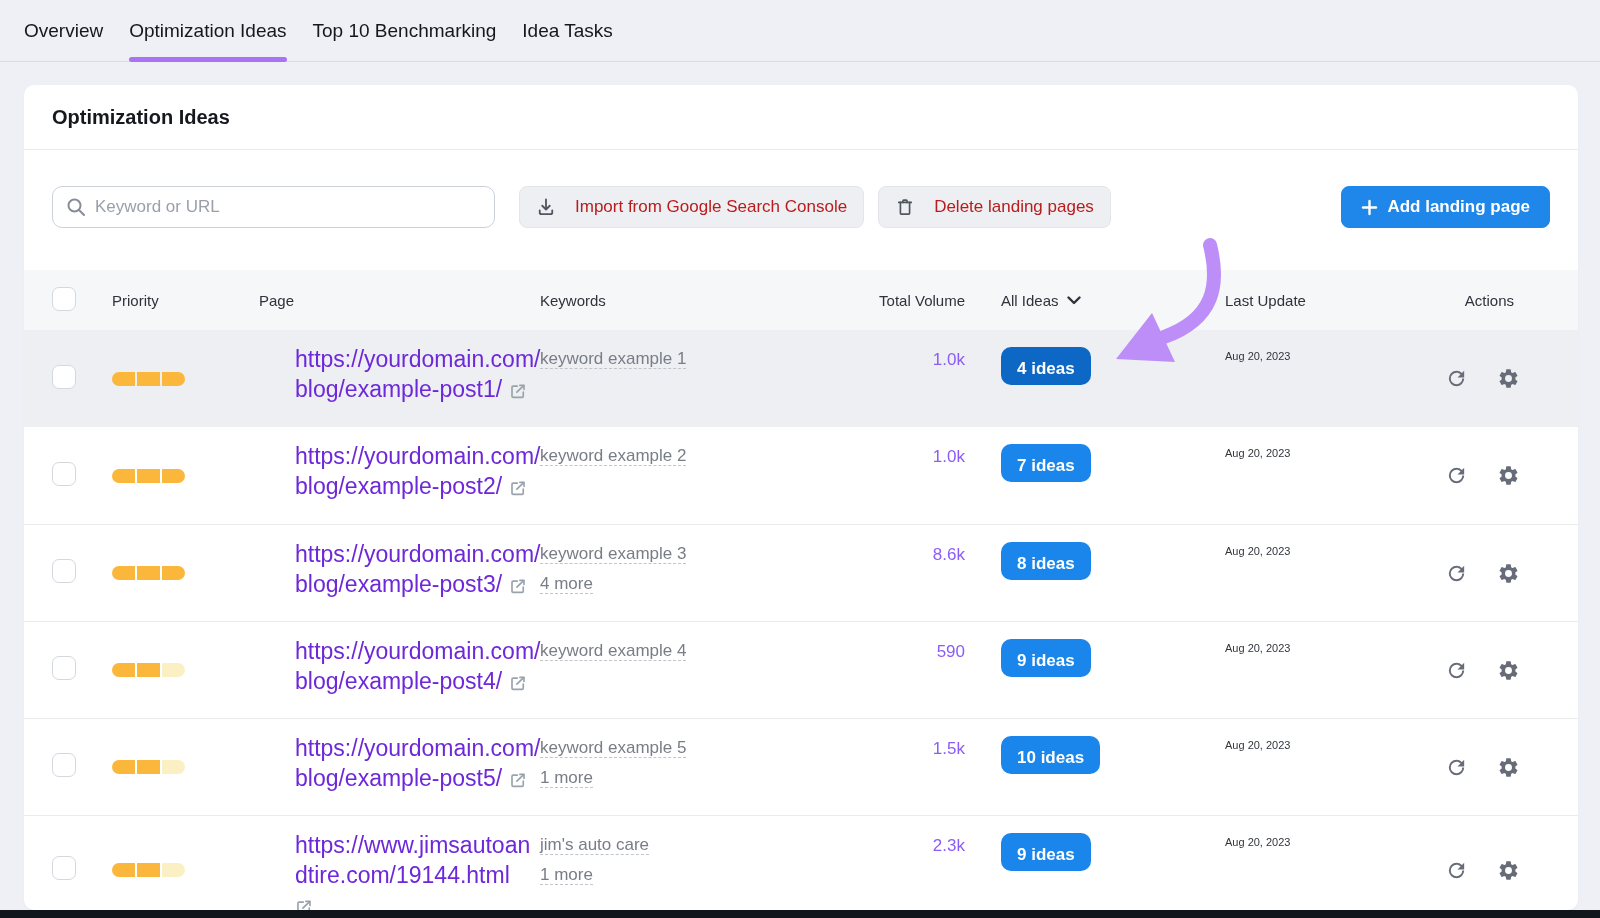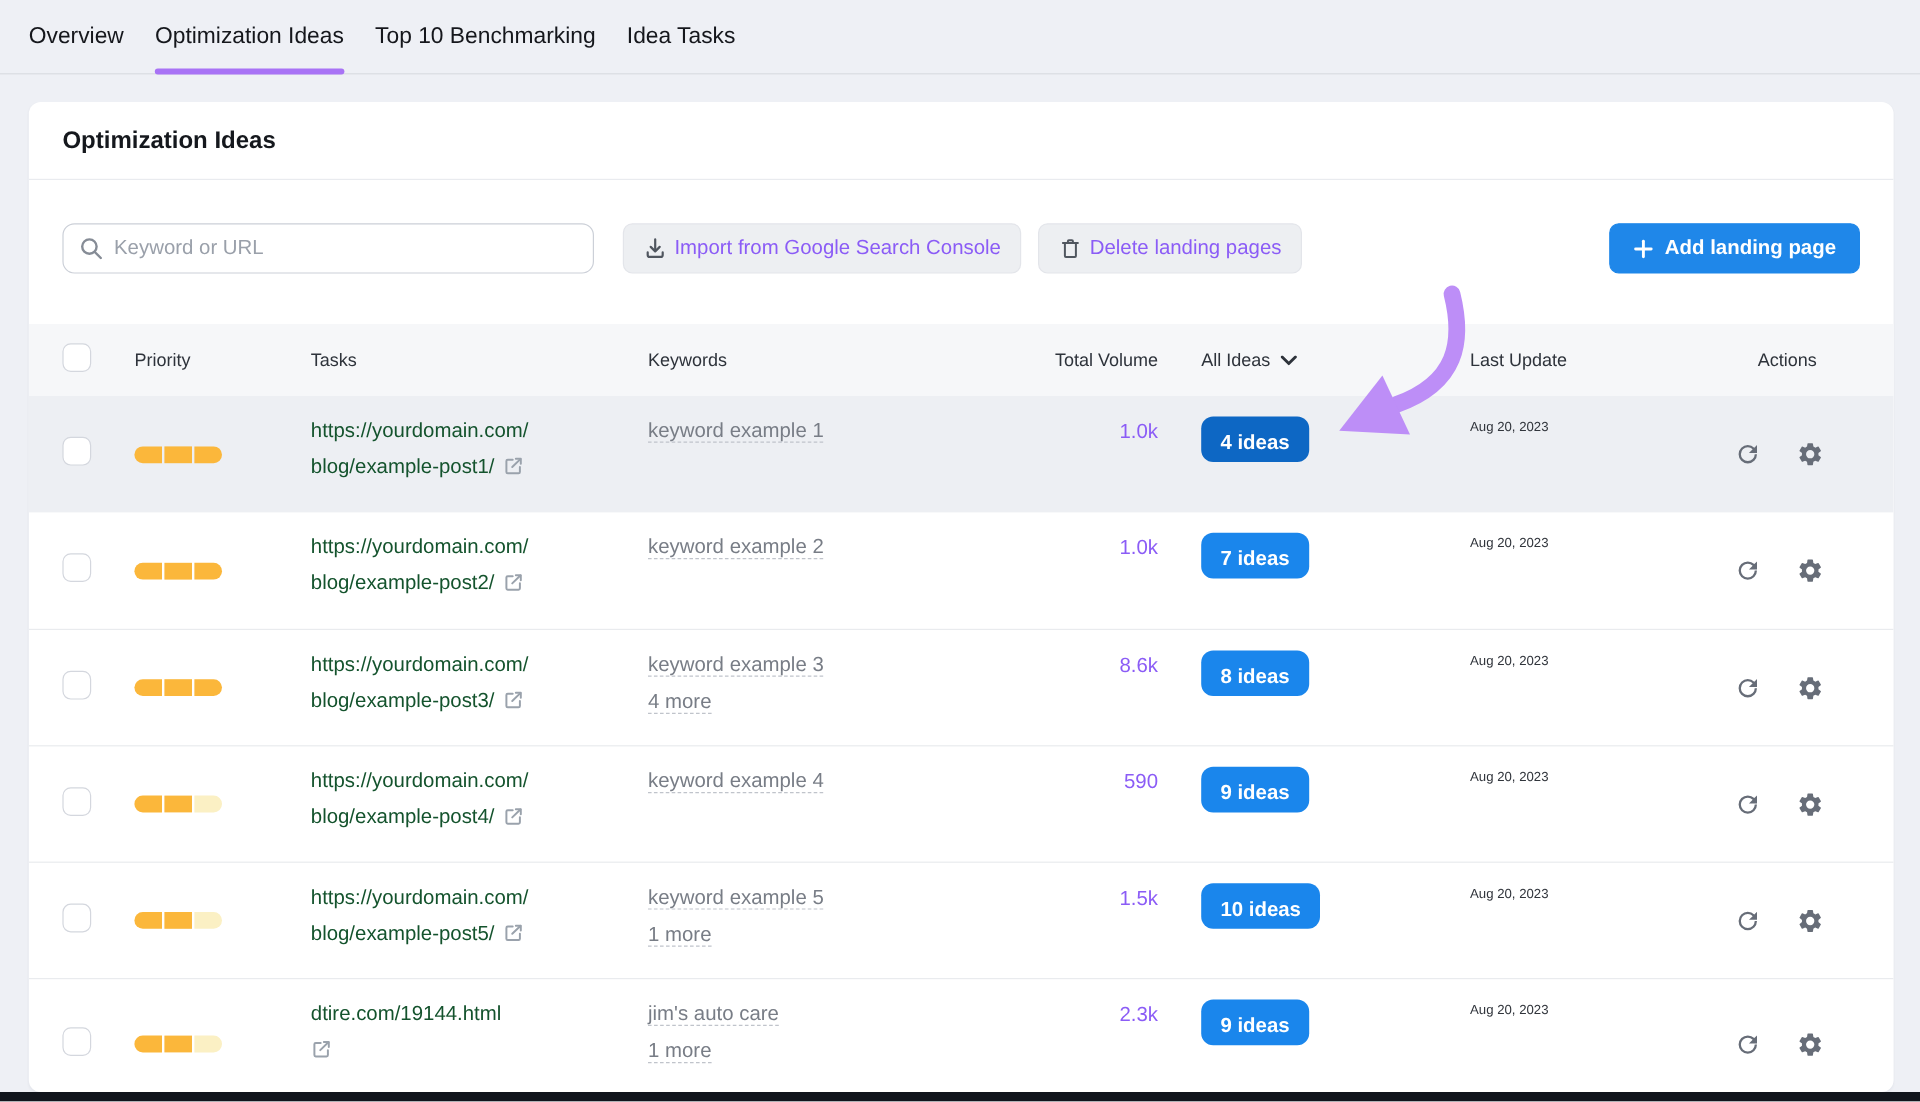--- a/index.html
+++ b/index.html
@@ -53,23 +53,23 @@
     border:1px solid #ccd0d8; border-radius:10px; background:#fff;
     display:flex; align-items:center; gap:9px; padding:0 13px;
   }
   .searchbox svg { flex:none; }
   .searchbox input {
     border:none; outline:none; flex:1; font-size:17px;
     font-family:inherit; color:#31353c; background:transparent;
   }
   .searchbox input::placeholder { color:#9aa0aa; }
   .btn {
-    height:42px; display:flex; align-items:center; gap:6px;
+    height:42px; display:flex; align-items:center; gap:19px;
     border-radius:8px; border:1px solid #e3e5ea; background:#edeff2;
-    color:#8b5cf6; font-size:17px; font-family:inherit; padding:0 16px;
+    color:#b91c1c; font-size:17px; font-family:inherit; padding:0 16px;
     cursor:pointer; white-space:nowrap;
   }
   .btn-import { margin-left:24px; }
   .btn-delete { margin-left:14px; }
   .btn-primary {
     margin-left:auto;
     background:#1f87e9; border-color:#1f87e9; color:#ffffff; font-weight:700;
     padding:0 19px; gap:9px;
   }
 
@@ -98,21 +98,21 @@
   .row.highlighted { background:#edeff3; border-top:none; }
   .row.highlighted + .row { border-top:none; }
 
   .prio { display:flex; gap:2px; }
   .seg { width:23px; height:14px; background:#fbb73b; }
   .seg:first-child { border-radius:7px 0 0 7px; }
   .seg:last-child  { border-radius:0 7px 7px 0; }
   .seg.pale { background:#fbf0c4; }
 
   .cell-top { align-self:start; padding-top:14px; }
-  .url-line { font-size:17px; line-height:30px; color:#14532d; }
+  .url-line { font-size:23px; line-height:30px; color:#6d28d9;margin-left:36px; }
   .ext-icon { color:#9aa2ac; vertical-align:-3px; margin-left:7px; cursor:pointer; }
   .kw-line { line-height:30px; }
   .kw-link {
     font-size:17px; color:#787d86; text-decoration:none;
     border-bottom:1px dashed #c0c4cb; cursor:pointer;
   }
   .c-vol { align-self:start; padding-top:20px; text-align:right; font-size:17px; color:#8b5cf6; }
   .c-ideas { align-self:start; padding-top:17px; padding-left:36px; }
   .ideas-btn {
     height:38px; padding:12px 16px; border:none; border-radius:10px;
@@ -180,21 +180,21 @@
           <line x1="8.5" y1="2" x2="8.5" y2="15"></line>
           <line x1="2" y1="8.5" x2="15" y2="8.5"></line>
         </svg>
       <span>Add landing page</span>
     </button>
   </div>
 
   <div class="thead grid">
     <div><span class="checkbox"></span></div>
     <div>Priority</div>
-    <div>Tasks</div>
+    <div>Page</div>
     <div>Keywords</div>
     <div class="th-right">Total Volume</div>
     <div class="th-ideas">
       <span>All Ideas</span>
       <svg width="14" height="9" viewBox="0 0 14 9" fill="none" stroke="#2e333b" stroke-width="2.4" stroke-linecap="round" stroke-linejoin="round">
           <path d="M1.5 1.5 7 7l5.5-5.5"></path>
         </svg>
     </div>
     <div>Last Update</div>
     <div class="th-actions">Actions</div>
@@ -372,20 +372,21 @@
     <div class="row grid" style="height:109px; ">
       <div><span class="checkbox"></span></div>
       <div>
           <div class="prio">
             <span class="seg"></span>
             <span class="seg"></span>
             <span class="seg pale"></span>
           </div>
         </div>
       <div class="cell-top">
+        <div class="url-line"><span>https://www.jimsautoan</span></div>
         <div class="url-line"><span>dtire.com/19144.html</span></div>
         <div class="url-line"><svg class="ext-icon" style="margin-left:0" width="18" height="18" viewBox="0 0 24 24" fill="none" stroke="currentColor" stroke-width="2.2" stroke-linecap="round" stroke-linejoin="round">
               <path d="M19 13.5V19a1.5 1.5 0 0 1-1.5 1.5h-12A1.5 1.5 0 0 1 4 19V7a1.5 1.5 0 0 1 1.5-1.5H11"></path>
               <path d="M14.5 4.5H20V10"></path>
               <path d="M10.5 13.5 19.5 4.8"></path>
             </svg></div>
       </div>
       <div class="cell-top">
         <div class="kw-line"><a class="kw-link">jim's auto care</a></div>
         <div class="kw-line"><a class="kw-link">1 more</a></div>

